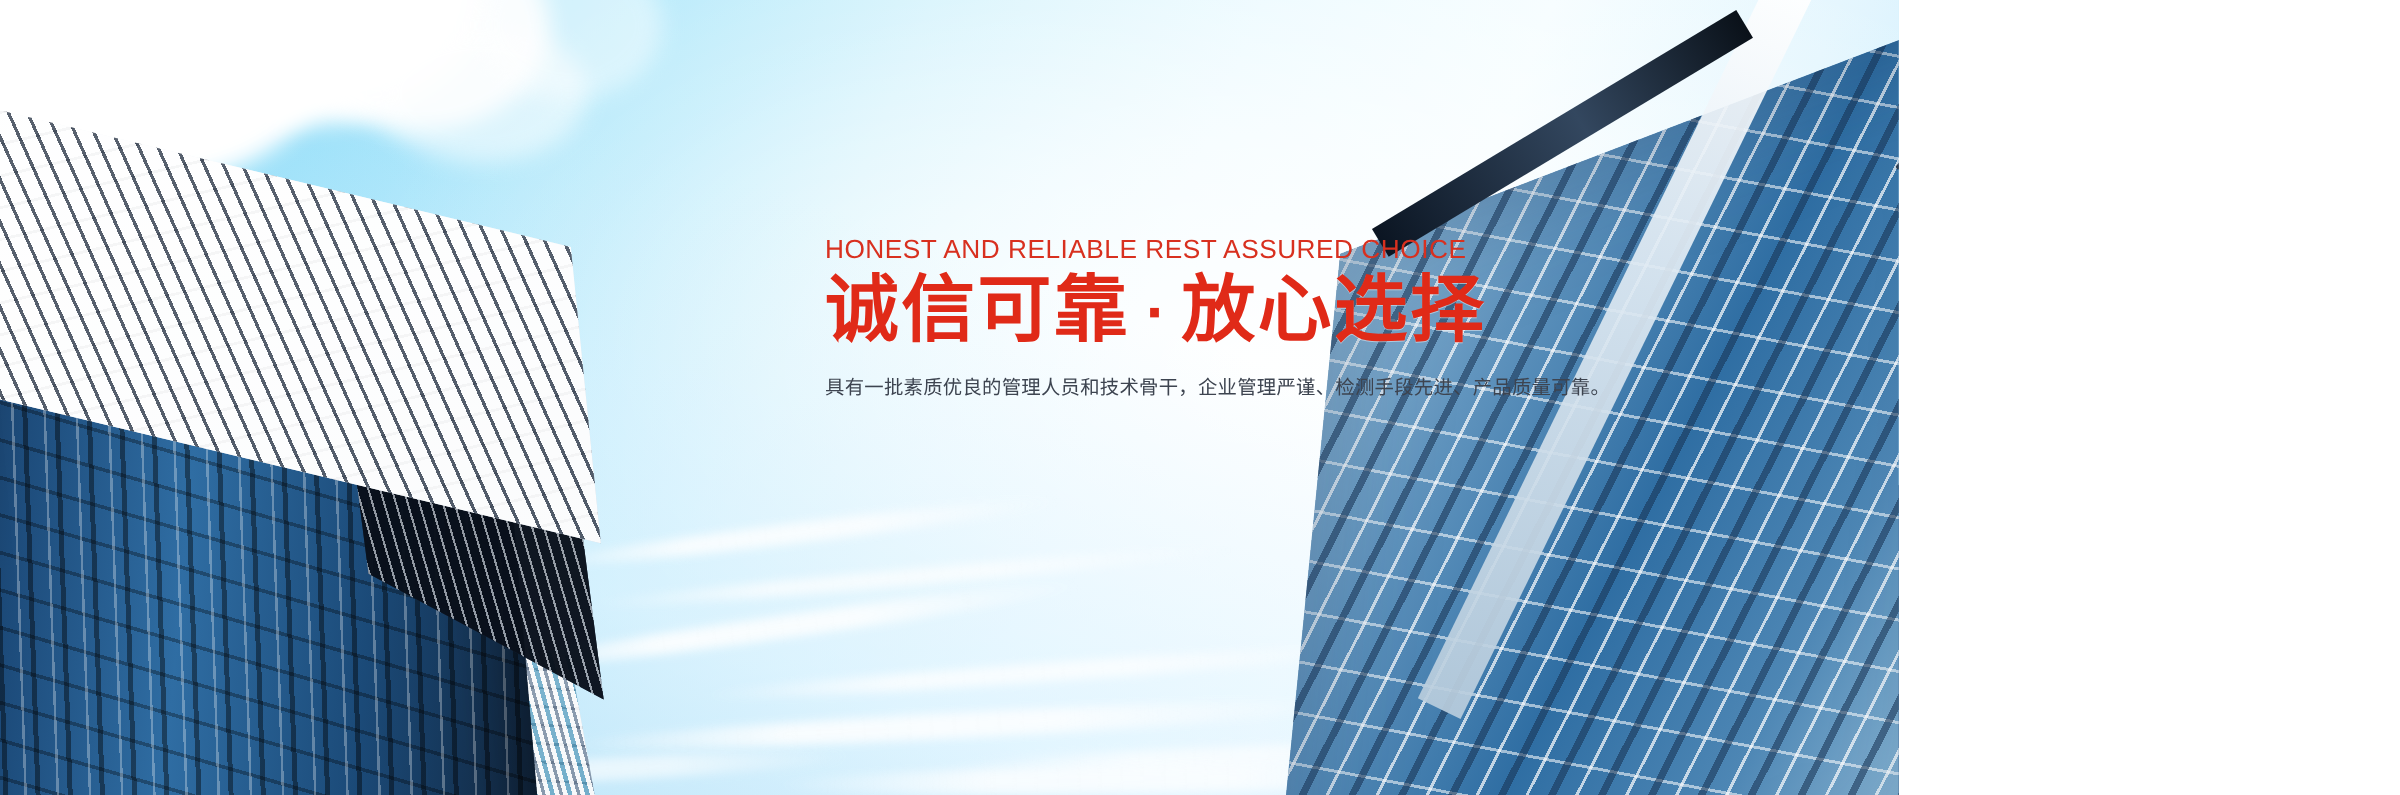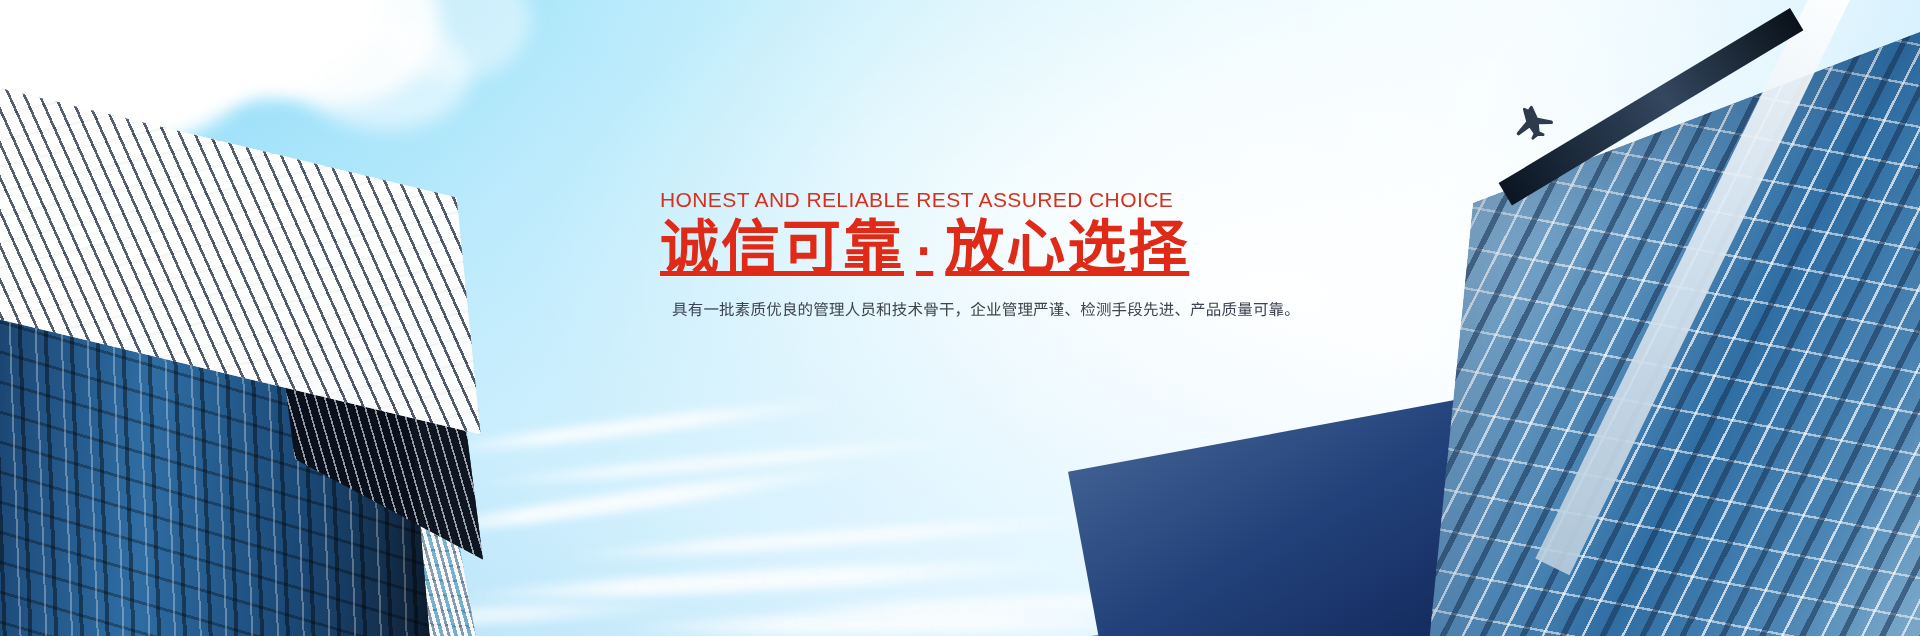--- a/index.html
+++ b/index.html
@@ -2,21 +2,21 @@
 <html lang="zh-CN"><head>
 <meta charset="utf-8">
 <title>Corporate Hero Banner</title>
 <style>
   html,body{margin:0;padding:0;background:#fff;}
   body{font-family:"Liberation Sans","DejaVu Sans",sans-serif;}
 
   
   .banner{
     position:relative;
-    width:1920px;height:636px;
+    width:1519px;height:636px;
     overflow:hidden;
     background:#cdeefb;
   }
 
   
   .sky{
     position:absolute;inset:0;
     background:
       radial-gradient(ellipse 900px 520px at 66% 46%,
           rgba(255,255,255,.95) 0%, rgba(255,255,255,.62) 34%,
@@ -232,29 +232,28 @@
   .headline{
     margin:0;
     font-size:59px;
     line-height:1.08;
     font-weight:700;
     color:#e02a18;
     letter-spacing:2px;
     white-space:nowrap;
     text-shadow:0 1px 0 rgba(255,255,255,.45);
     font-family:"DejaVu Sans","Liberation Sans",sans-serif;
-    text-decoration:underline;
   }
   .headline .dot{
     font-size:40px;
     padding:0 12px;
     vertical-align:middle;
   }
   .desc{
-    margin:16px 0 0 12px;
+    margin:16px 0 0 0;
     font-size:15.5px;
     line-height:1.85;
     color:#3d4450;
     letter-spacing:.2px;
     white-space:nowrap;
     font-family:"DejaVu Sans","Liberation Sans",sans-serif;
   }
   .desc p{margin:0;}
 </style>
 </head>

